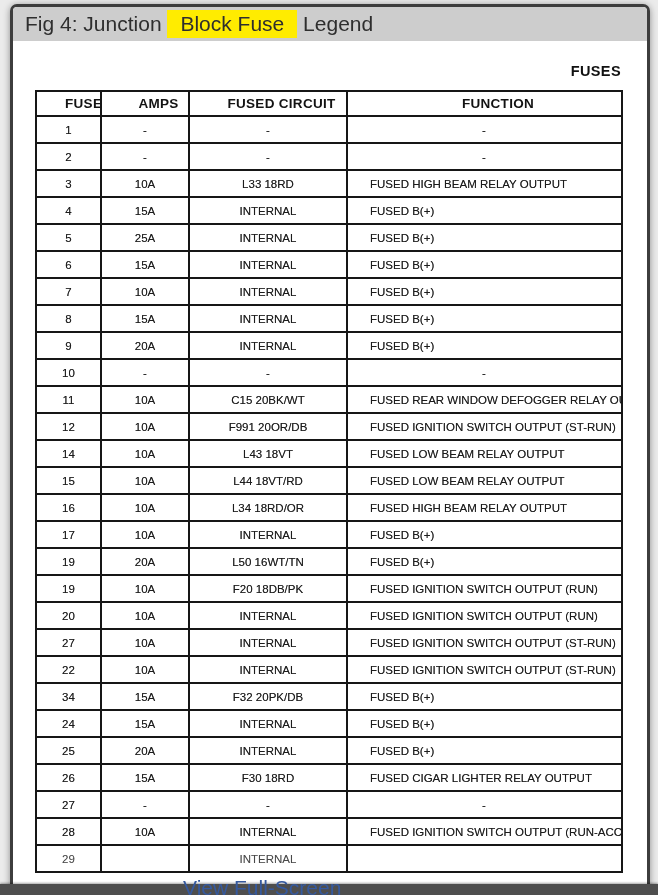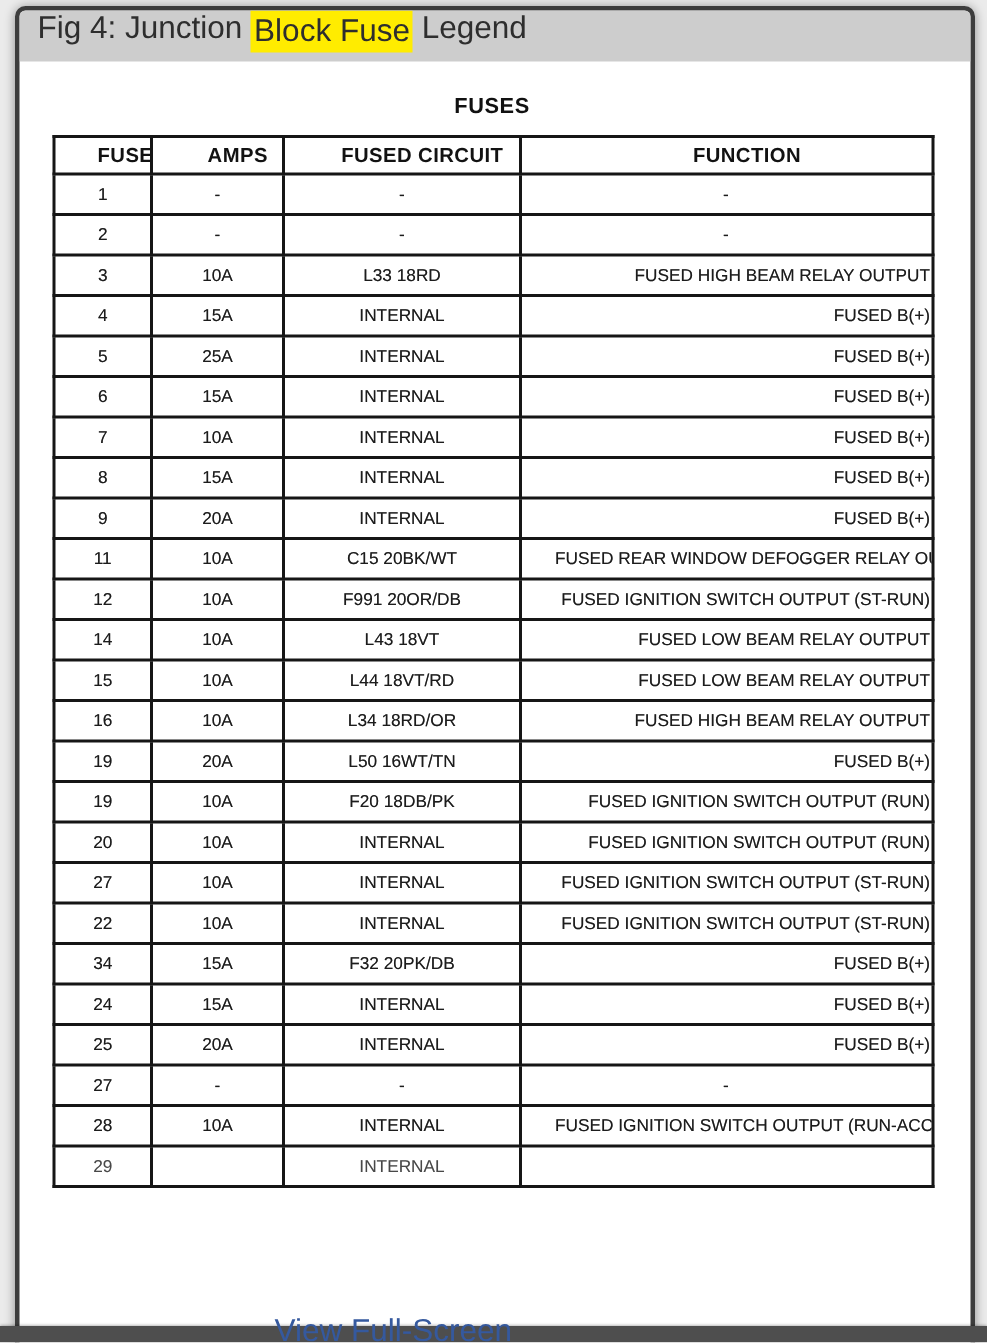--- a/index.html
+++ b/index.html
@@ -21,51 +21,51 @@
   .card{
     position:absolute;left:10px;top:4px;width:640px;height:900px;
     background:#ffffff;
     border:3px solid var(--border-dark);
     border-radius:7px 7px 0 0;
     box-shadow:0 1px 7px rgba(0,0,0,.40);
     overflow:hidden;
   }
   .titlebar{
     height:34px;background:var(--titlebar-bg);
-    display:flex;align-items:flex-start;
+    display:flex;align-items:center;
     padding:0 12px;
     font-size:21px;color:#2e2e2e;
     white-space:pre;
   }
-  .hl{background:var(--highlight-bg);padding:2px 2px;}
+  .hl{background:var(--highlight-bg);padding:2px 13px;}
   .doc{padding-top:22px;}
   .doc-title{
     width:586px;margin:0 0 11px 22px;
-    text-align:center;font-weight:bold;font-size:14.5px;
+    text-align:right;font-weight:bold;font-size:14.5px;
     letter-spacing:.4px;color:#111;
   }
   table.fuse-table{
     border-collapse:collapse;table-layout:fixed;
     margin-left:22px;width:586px;
     color:var(--table-ink);
   }
   .fuse-table th,.fuse-table td{
     border:2px solid #161616;
     text-align:center;
     overflow:hidden;white-space:nowrap;
   }
   .fuse-table th{
     height:25px;font-size:13.5px;letter-spacing:.3px;
     font-weight:bold;color:#121212;padding-left:28px;
   }
   .fuse-table td{
     height:27px;font-size:11.5px;
     text-shadow:0 0 .4px rgba(0,0,0,.55);
   }
-  .fuse-table td.fn{text-align:right;padding-left:22px;}
+  .fuse-table td.fn{text-align:left;padding-left:22px;}
   .fuse-table td.fn.dash{text-align:center;padding-left:0;}
   .fuse-table tbody tr:last-child td{color:rgba(20,20,20,.45);}
   .bottombar{
     position:absolute;left:0;bottom:0;width:658px;height:11px;
     background:var(--bar-bg);
     box-shadow:0 -1px 2px rgba(0,0,0,.35);
     z-index:4;
   }
   .fslink{
     position:absolute;left:183px;top:876px;
@@ -151,20 +151,26 @@
               <td>INTERNAL</td>
               <td class="fn">FUSED B(+)</td>
             </tr>
             <tr>
               <td>9</td>
               <td>20A</td>
               <td>INTERNAL</td>
               <td class="fn">FUSED B(+)</td>
             </tr>
             <tr>
+              <td>10</td>
+              <td>-</td>
+              <td>-</td>
+              <td class="fn dash">-</td>
+            </tr>
+            <tr>
               <td>11</td>
               <td>10A</td>
               <td>C15 20BK/WT</td>
               <td class="fn">FUSED REAR WINDOW DEFOGGER RELAY OUTPUT</td>
             </tr>
             <tr>
               <td>12</td>
               <td>10A</td>
               <td>F991 20OR/DB</td>
               <td class="fn">FUSED IGNITION SWITCH OUTPUT (ST-RUN)</td>
@@ -179,20 +185,26 @@
               <td>15</td>
               <td>10A</td>
               <td>L44 18VT/RD</td>
               <td class="fn">FUSED LOW BEAM RELAY OUTPUT</td>
             </tr>
             <tr>
               <td>16</td>
               <td>10A</td>
               <td>L34 18RD/OR</td>
               <td class="fn">FUSED HIGH BEAM RELAY OUTPUT</td>
+            </tr>
+            <tr>
+              <td>17</td>
+              <td>10A</td>
+              <td>INTERNAL</td>
+              <td class="fn">FUSED B(+)</td>
             </tr>
             <tr>
               <td>19</td>
               <td>20A</td>
               <td>L50 16WT/TN</td>
               <td class="fn">FUSED B(+)</td>
             </tr>
             <tr>
               <td>19</td>
               <td>10A</td>
@@ -229,20 +241,26 @@
               <td>INTERNAL</td>
               <td class="fn">FUSED B(+)</td>
             </tr>
             <tr>
               <td>25</td>
               <td>20A</td>
               <td>INTERNAL</td>
               <td class="fn">FUSED B(+)</td>
             </tr>
             <tr>
+              <td>26</td>
+              <td>15A</td>
+              <td>F30 18RD</td>
+              <td class="fn">FUSED CIGAR LIGHTER RELAY OUTPUT</td>
+            </tr>
+            <tr>
               <td>27</td>
               <td>-</td>
               <td>-</td>
               <td class="fn dash">-</td>
             </tr>
             <tr>
               <td>28</td>
               <td>10A</td>
               <td>INTERNAL</td>
               <td class="fn">FUSED IGNITION SWITCH OUTPUT (RUN-ACC)</td>

